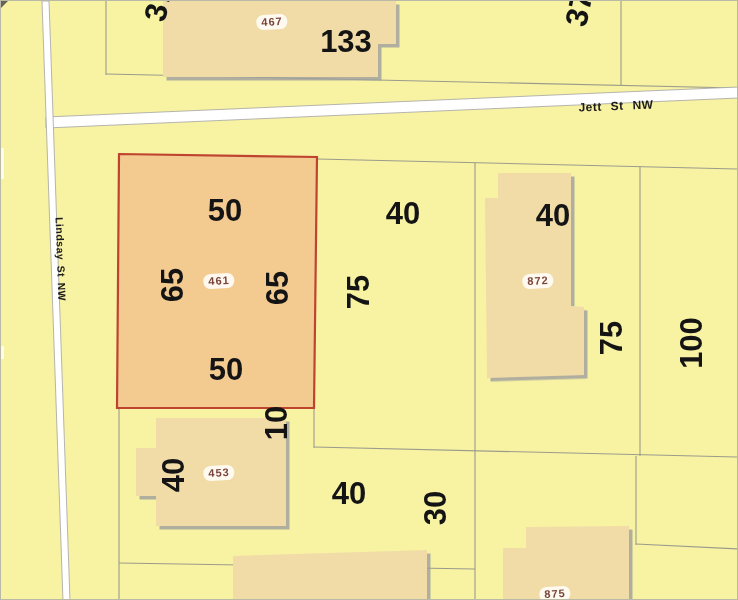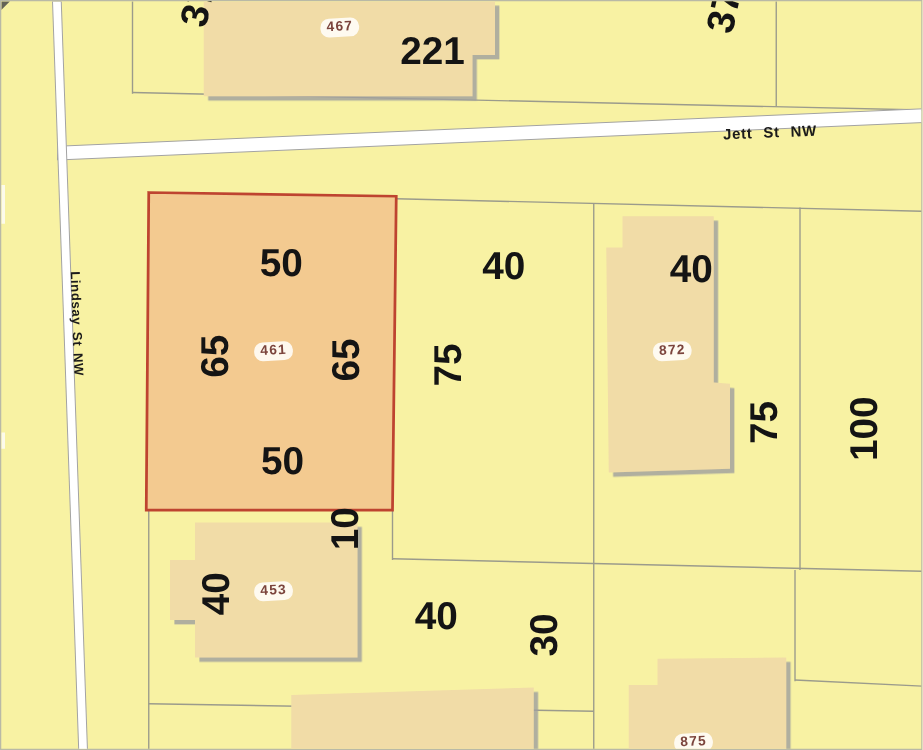--- a/index.html
+++ b/index.html
@@ -81,21 +81,21 @@
     <polygon points="118,153 316,156 313,407 116,407" fill="#F3CA90" stroke="#BE4430" stroke-width="2.2"></polygon>
 
     <polygon points="0,0 7,0 0,7" fill="#4a4a4a" opacity="0.85"></polygon>
   </svg>
 
   <div class="street-label" id="jett-label" style="left:615px;top:105px;">Jett St NW</div>
   <div class="street-label" id="lindsay-label" style="left:60px;top:258px;">Lindsay St NW</div>
 
   <div class="dim tilt" style="left:157px;top:3px;">37</div>
   <div class="dim tilt" style="left:578px;top:8px;">37</div>
-  <div class="dim" style="left:345px;top:40px;">221</div>
+  <div class="dim" style="left:345px;top:40px;">133</div>
 
   <div class="dim" style="left:224px;top:209px;">50</div>
   <div class="dim v" style="left:171px;top:284px;">65</div>
   <div class="dim v" style="left:276px;top:287px;">65</div>
   <div class="dim" style="left:225px;top:368px;">50</div>
 
   <div class="dim" style="left:402px;top:212px;">40</div>
   <div class="dim v" style="left:357px;top:291px;">75</div>
   <div class="dim" style="left:552px;top:214px;">40</div>
   <div class="dim v" style="left:610px;top:337px;">75</div>

